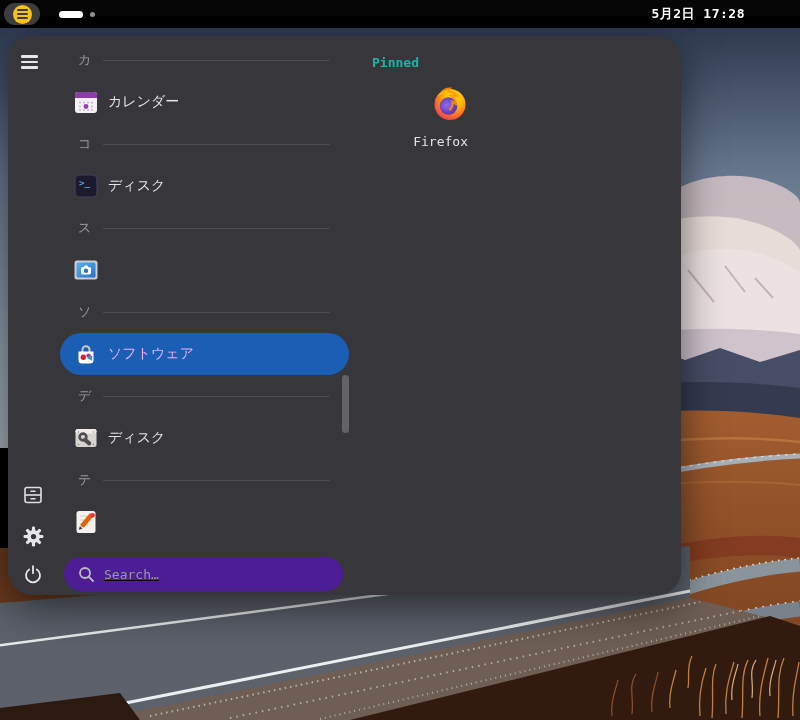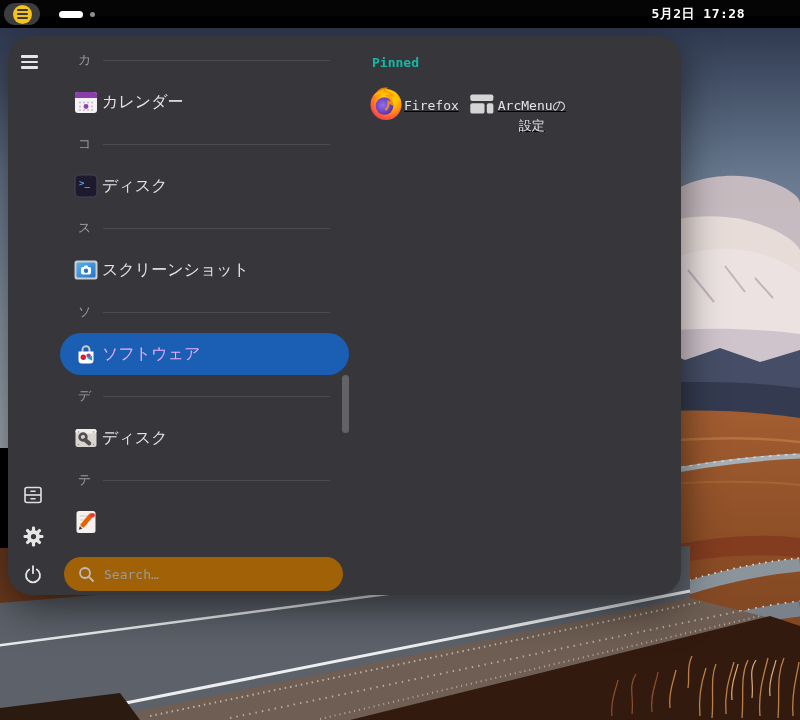--- a/index.html
+++ b/index.html
@@ -37,40 +37,40 @@
   .side-btn.gear   { top:486px; }
   .side-btn.power  { top:524px; }
 
   
   .app-list { position:absolute; left:52px; top:3px; width:292px; }
   .cat-row { height:42px; display:flex; align-items:center; }
   .cat-letter { margin-left:18px; font-size:13px; color:#9c9c9c; }
   .cat-line { margin-left:12px; width:227px; height:1px; background:#4c4c50; }
   .app-row { height:42px; width:289px; display:flex; align-items:center; border-radius:21px; cursor:pointer; }
   .app-row .app-icon { width:28px; height:28px; margin-left:12px; flex:0 0 auto; }
-  .app-row .app-label { margin-left:2px; font-size:16px; color:#e4e4e4; white-space:nowrap;font-family:Liberation Serif, serif; }
+  .app-row .app-label { margin-left:8px; font-size:14px; color:#e4e4e4; white-space:nowrap;font-family:Liberation Serif, serif; }
   .app-row.selected { background:#1a5fb4; }
   .app-row.selected .app-label { color:#f0abfc; }
   .app-row.dimmed .app-label { color:#8f8f8f; }
 
   .scrollbar { position:absolute; left:334px; top:339px; width:7px; height:58px;
                border-radius:4px; background:#636367; cursor:pointer; }
 
   .search { position:absolute; left:56px; top:521px; width:279px; height:34px; border-radius:17px;
-            background:#a16207; display:flex; align-items:center; }
+            background:#4c1d95; display:flex; align-items:center;text-decoration:underline; }
   .search svg { margin-left:14px; flex:0 0 auto; }
   .search input { background:transparent; border:0; outline:0; margin-left:9px; width:220px;
                   color:#dddddd; font-size:13px; font-family:inherit; }
   .search input::placeholder { color:#9a9a9a; }
 
   
   .pinned-header { position:absolute; left:364px; top:19px; font-size:13px; font-weight:bold; color:#14b8a6; }
   .pinned-grid { position:absolute; left:360px; top:44px; display:flex; }
-  .pin-item { width:100px; display:flex; flex-direction:row; align-items:flex-start; cursor:pointer;
-              padding-top:6px; border-radius:12px;text-decoration:underline; }
+  .pin-item { width:100px; display:flex; flex-direction:column; align-items:flex-end; cursor:pointer;
+              padding-top:6px; border-radius:12px; }
   .pin-icon { width:36px; height:36px; }
   .pin-label { margin-top:10px; font-size:13px; color:#e4e4e4; text-align:center; line-height:1.5;
                max-width:96px; word-break:break-all; }
 </style>
 </head>
 <body>
 
 <div class="screen">
 
   <svg class="wallpaper" viewBox="0 0 800 692" preserveAspectRatio="none">
@@ -256,21 +256,20 @@
                   <stop offset="1" stop-color="#2b72c4"></stop>
                 </linearGradient>
               </defs>
             <rect x="2.5" y="4.5" width="23" height="19" rx="2.5" fill="#c9ced3"></rect>
             <rect x="4.5" y="6.5" width="19" height="15" rx="1.5" fill="url(#scr)"></rect>
             <rect x="12" y="9.5" width="4" height="2" rx="1" fill="#ffffff"></rect>
             <rect x="9" y="11" width="10" height="7.5" rx="1.8" fill="#ffffff"></rect>
             <circle cx="14" cy="14.7" r="2.2" fill="#2b72c4"></circle>
           </svg>
         </span>
-        <span class="app-label">スクリーンショット</span>
       </div>
 
       <div class="cat-row">
         <span class="cat-letter">ソ</span>
         <span class="cat-line"></span>
       </div>
       <div class="app-row selected">
         <span class="app-icon">
           <svg width="28" height="28" viewBox="0 0 28 28">
             <path d="M10.5 12 V9.8 a3.5 3.5 0 0 1 7 0 V12" fill="none" stroke="#c9c9c9" stroke-width="2"></path>
@@ -354,26 +353,16 @@
           </defs>
           <circle cx="18" cy="18.5" r="15.5" fill="url(#fxo)"></circle>
           <circle cx="16.5" cy="20" r="8.8" fill="url(#fxp)"></circle>
           <path d="M31 13 a14.5 14.5 0 0 0 -25.5 -2.5 a10 10 0 0 1 10.5 -1.8 c4.6 1.6 6.8 4.6 8 8.2 z" fill="#ffc400" opacity="0.95"></path>
           <path d="M10 6 c2 -2.5 5 -3.6 8 -3.5 l-1.5 3 c3.5 0.2 6 1.6 8 4 l-5 0.4 c2.8 2.2 4.2 4.8 4.4 8 l-3.4 -2 c0.4 3 -0.6 5.6 -2.5 7.6" fill="none" stroke="#ff9500" stroke-width="2.2" stroke-linecap="round" opacity="0.85"></path>
         </svg>
         <div class="pin-label">Firefox</div>
       </div>
 
 
-      <div class="pin-item">
-        <svg class="pin-icon" viewBox="0 0 36 36">
-          <g fill="#d5d5d5">
-            <rect x="3" y="5.5" width="30" height="8.5" rx="2.5"></rect>
-            <rect x="3" y="17" width="18.5" height="13.5" rx="2.5"></rect>
-            <rect x="24.5" y="17" width="8.5" height="13.5" rx="2.5"></rect>
-          </g>
-        </svg>
-        <div class="pin-label">ArcMenuの設定</div>
-      </div>
 
     </div>
   </div>
 </div>
 
 </body></html>

